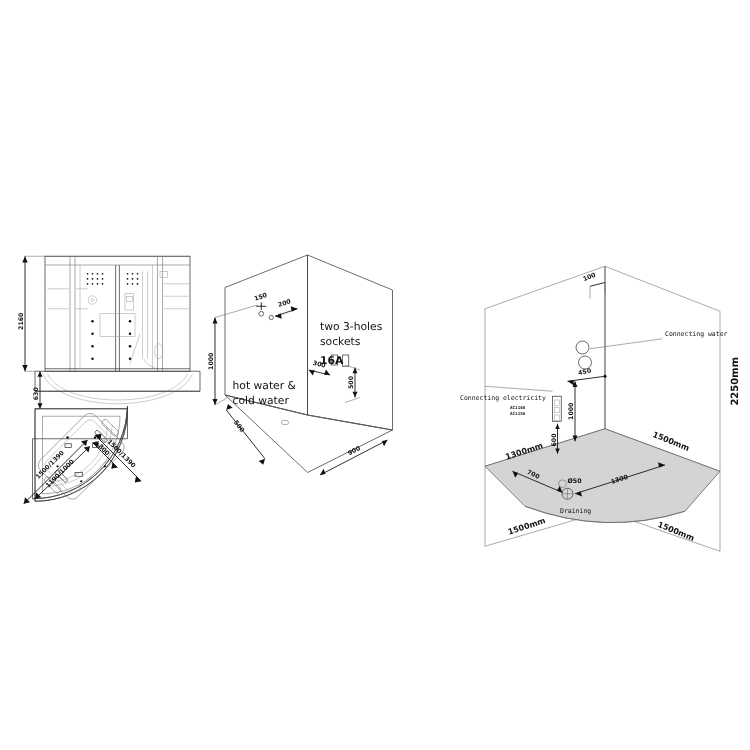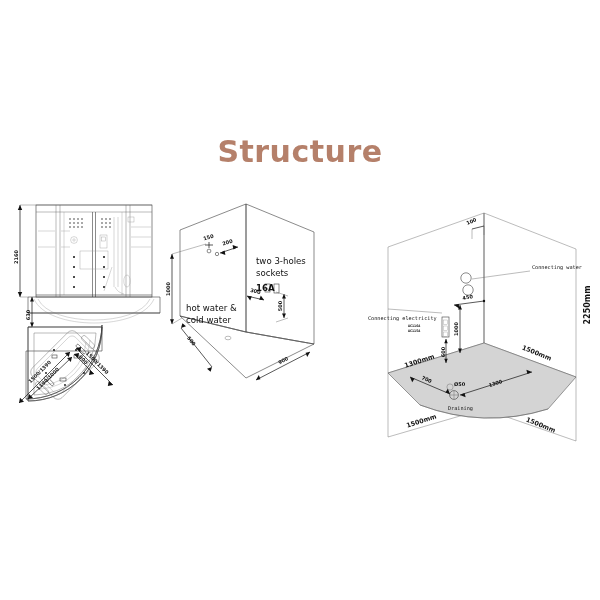--- a/index.html
+++ b/index.html
@@ -89,21 +89,20 @@
     fill: #111;
     font-size: 6.4px;
     font-weight: bold;
   }
 </style>
 </head>
 <body>
 
 <div id="page">
 
-  <div id="title">Structure</div>
 
   <div class="panel" id="panel-front">
     <svg width="170" height="250" viewBox="0 0 170 250">
 
       <g>
 
         <rect x="28" y="10" width="116" height="92" class="ln fillw"></rect>
 
         <path class="ln-thin" d="M28 10 L144 10 M28 17 L144 17"></path>
 

